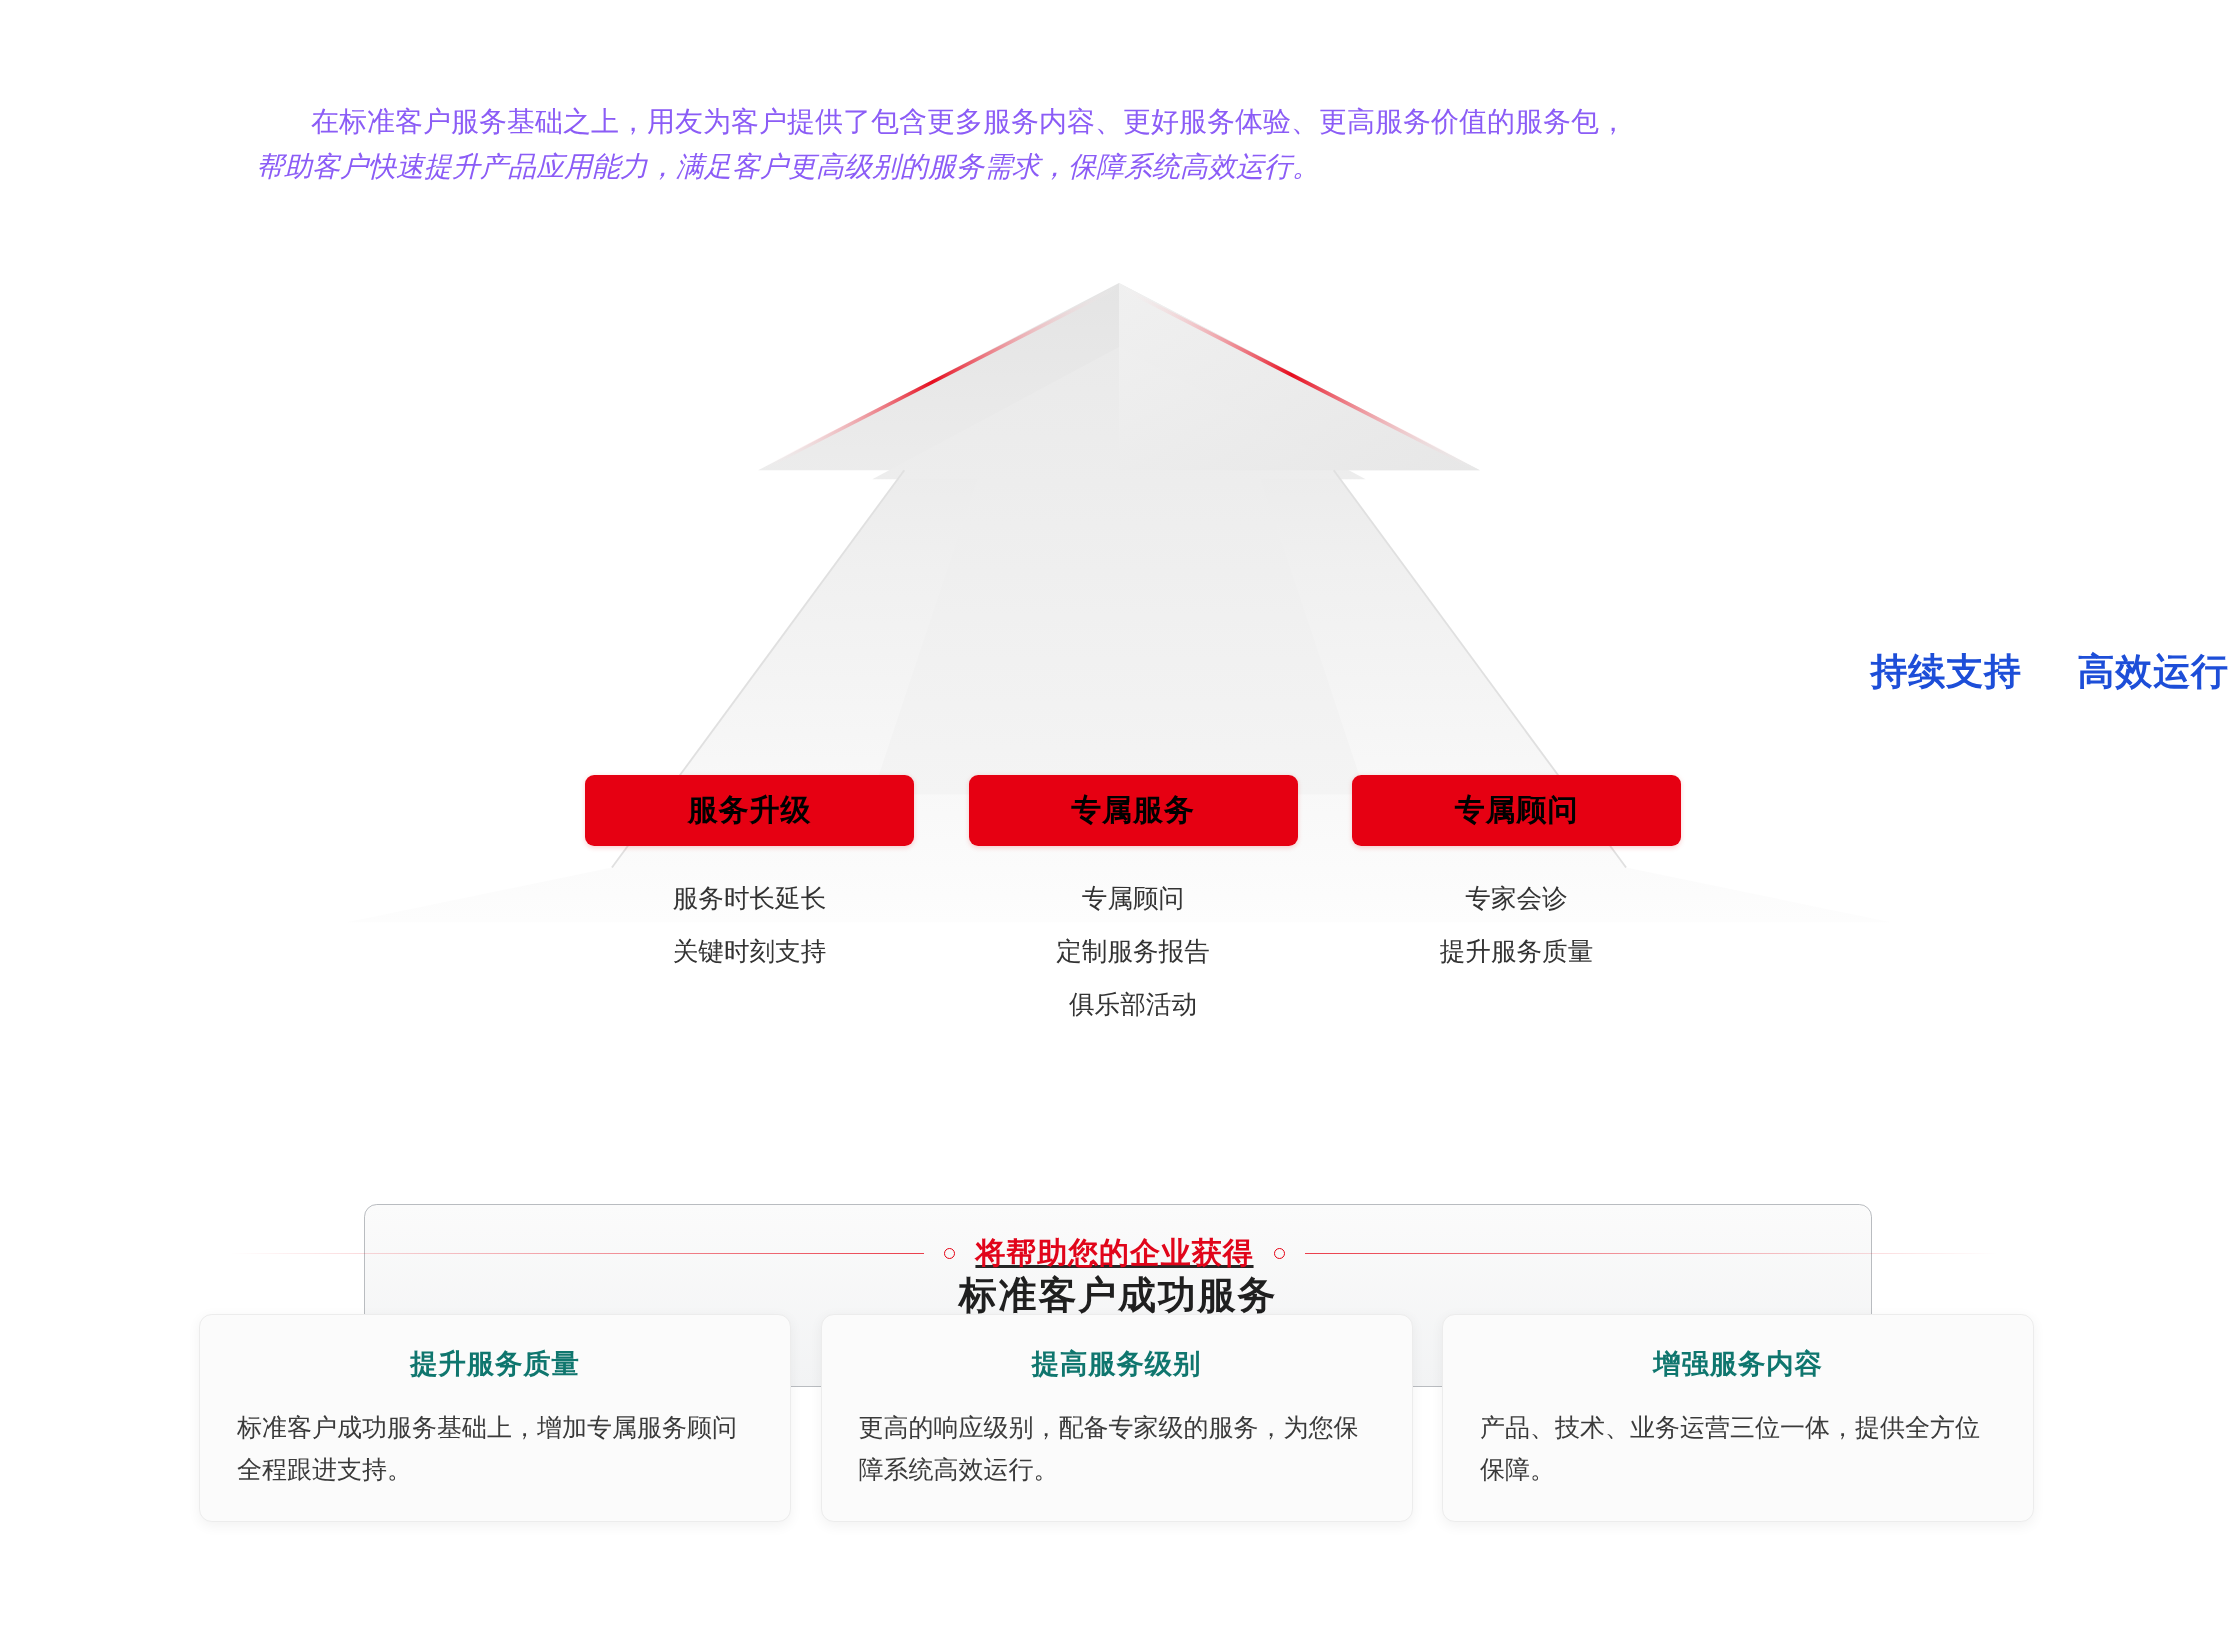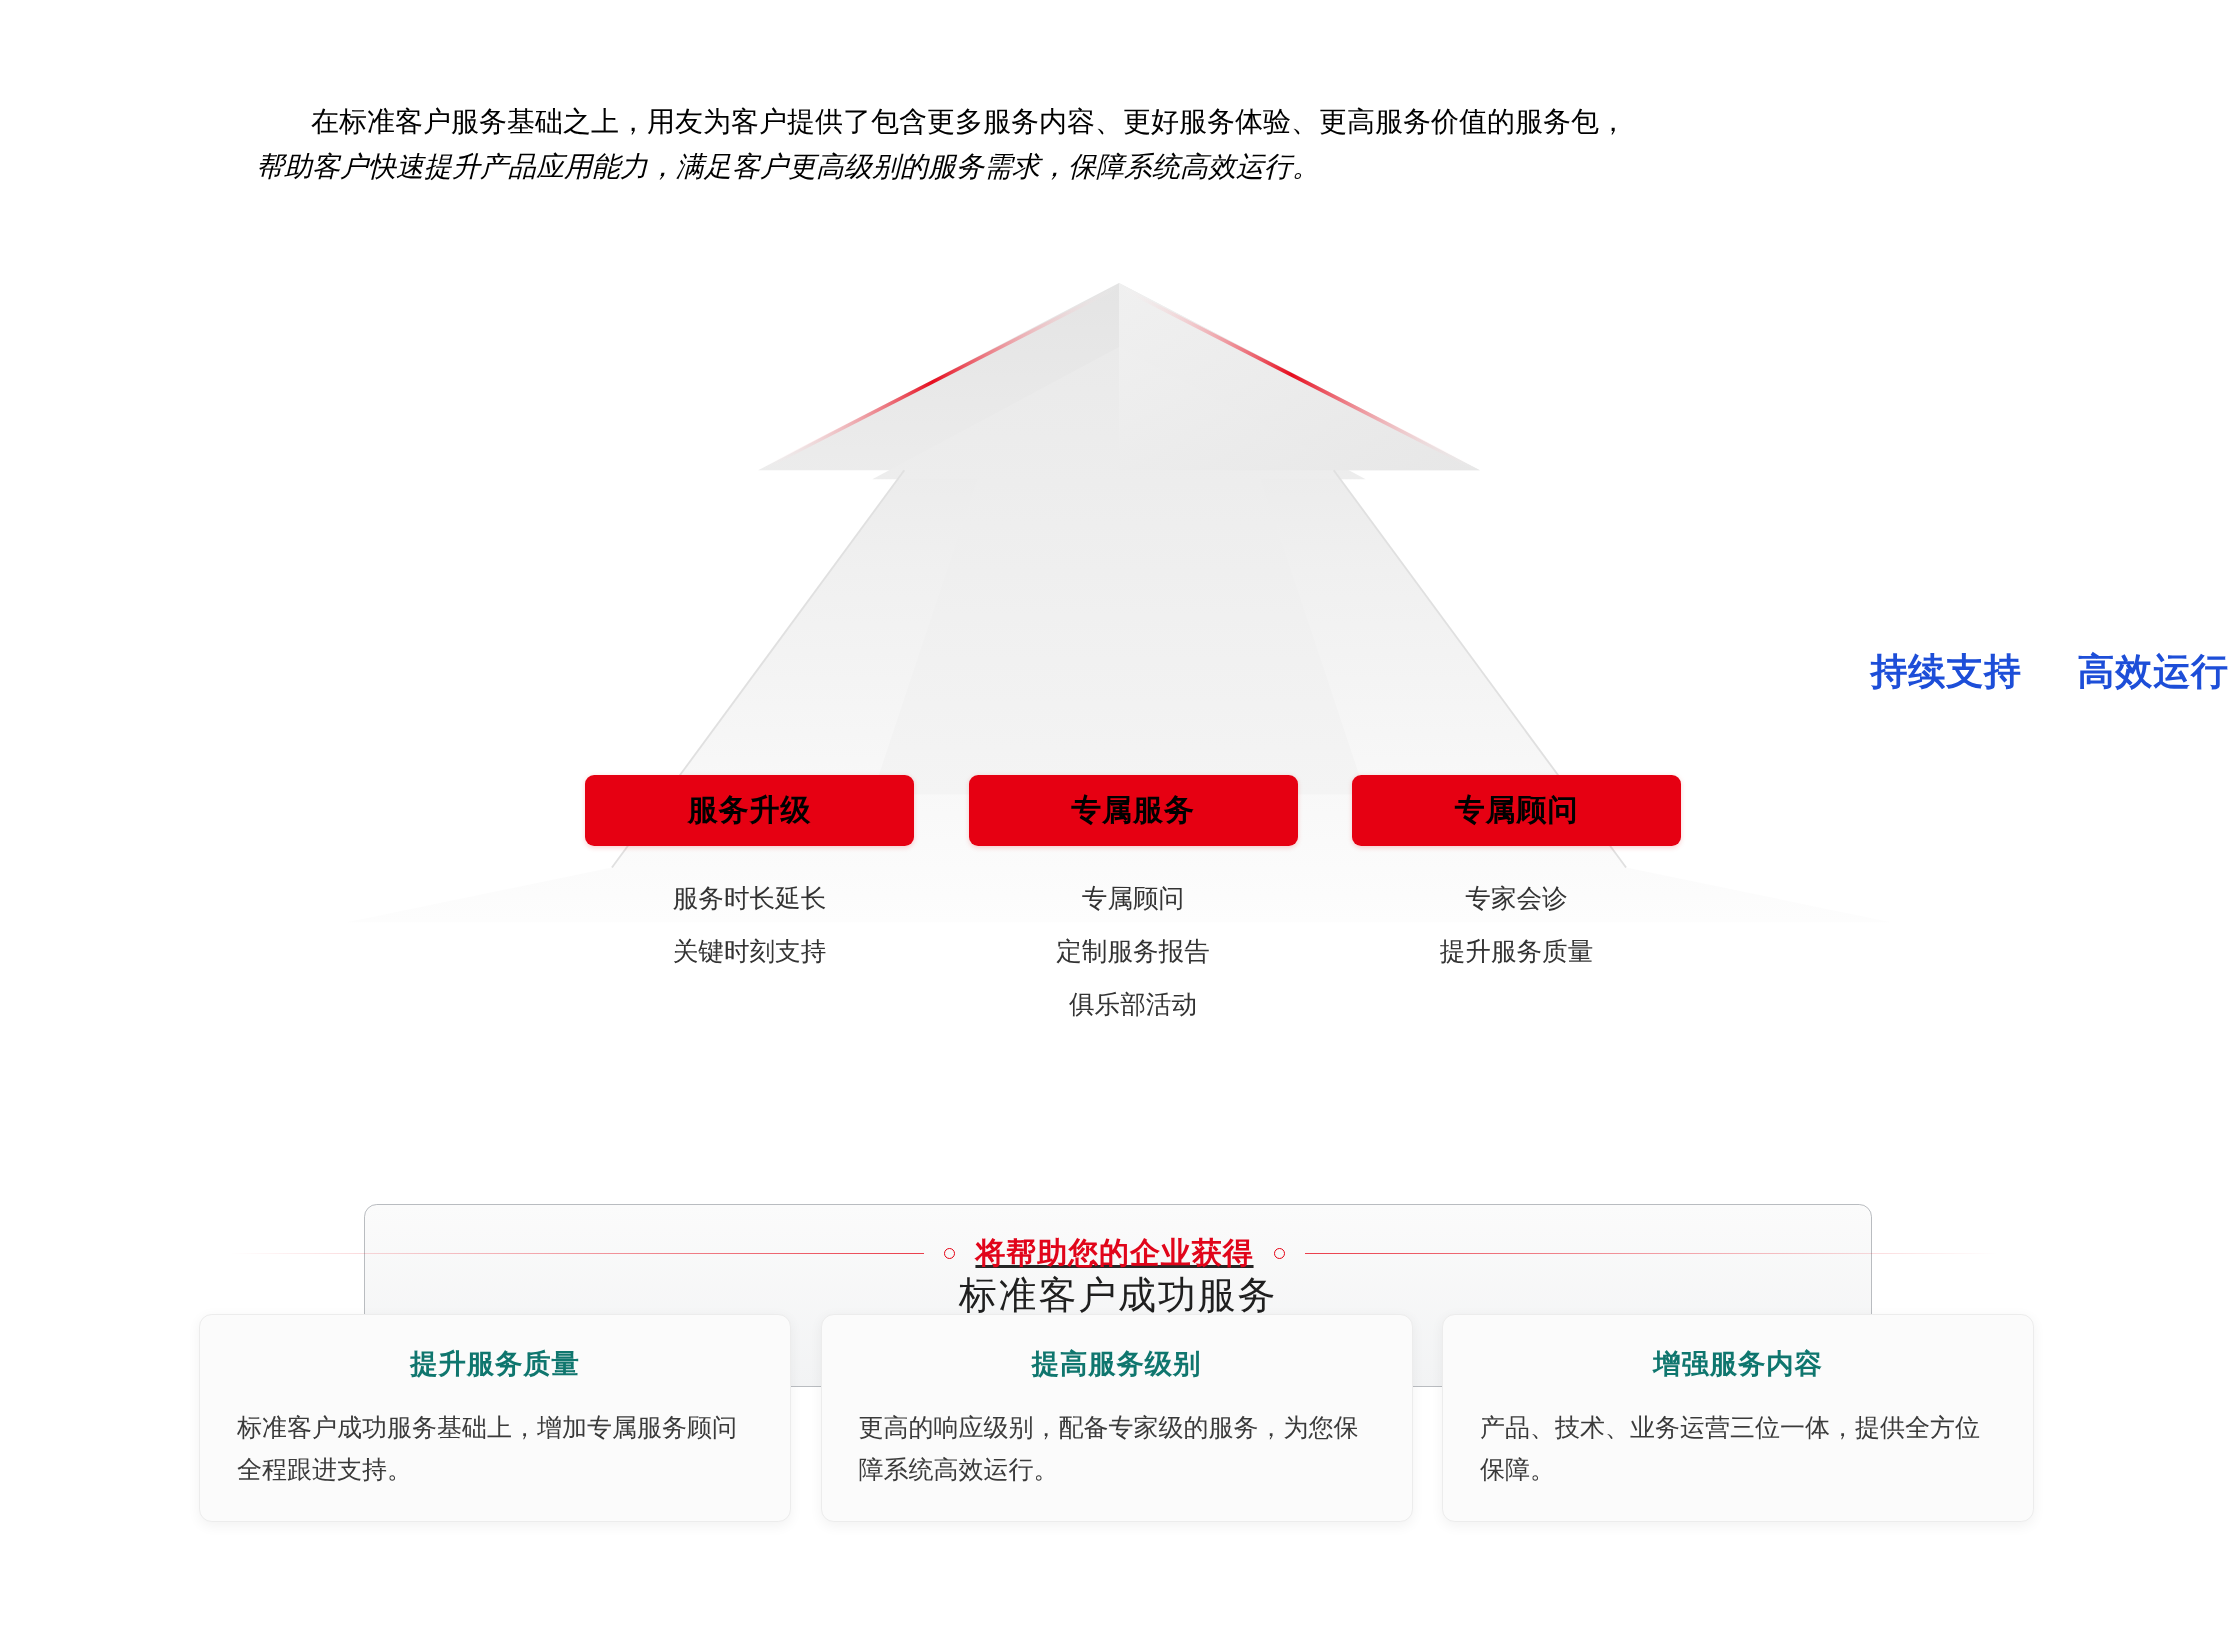--- a/index.html
+++ b/index.html
@@ -18,21 +18,21 @@
   }
 
   
   .intro {
     position: absolute;
     left: 256px;
     top: 99px;
     width: 1754px;
     font-size: 28px;
     line-height: 1.62;
-    color: #000000;
+    color: #8b5cf6;
     text-align: left;
   }
   .intro .ln1 { display: block; text-indent: 55px; }
   .intro .ln2 { display: block; font-style: italic; }
 
   
   .diagram {
     position: absolute;
     left: 0;
     top: 256px;
@@ -102,21 +102,21 @@
     height: 183px;
     border: 1.8px solid #b9bcc0;
     border-radius: 12.8px;
     background: linear-gradient(180deg, #fbfbfb 0%, #f2f3f4 100%);
     display: flex;
     align-items: center;
     justify-content: center;
   }
   .base-card span {
     font-size: 38px;
-    font-weight: normal;
+    font-weight: bold;
     color: #1f1f1f;
     letter-spacing: 1.8px;
   }
 
   
   .divider {
     position: absolute;
     left: 0;
     top: 1217px;
     width: 2229px;

